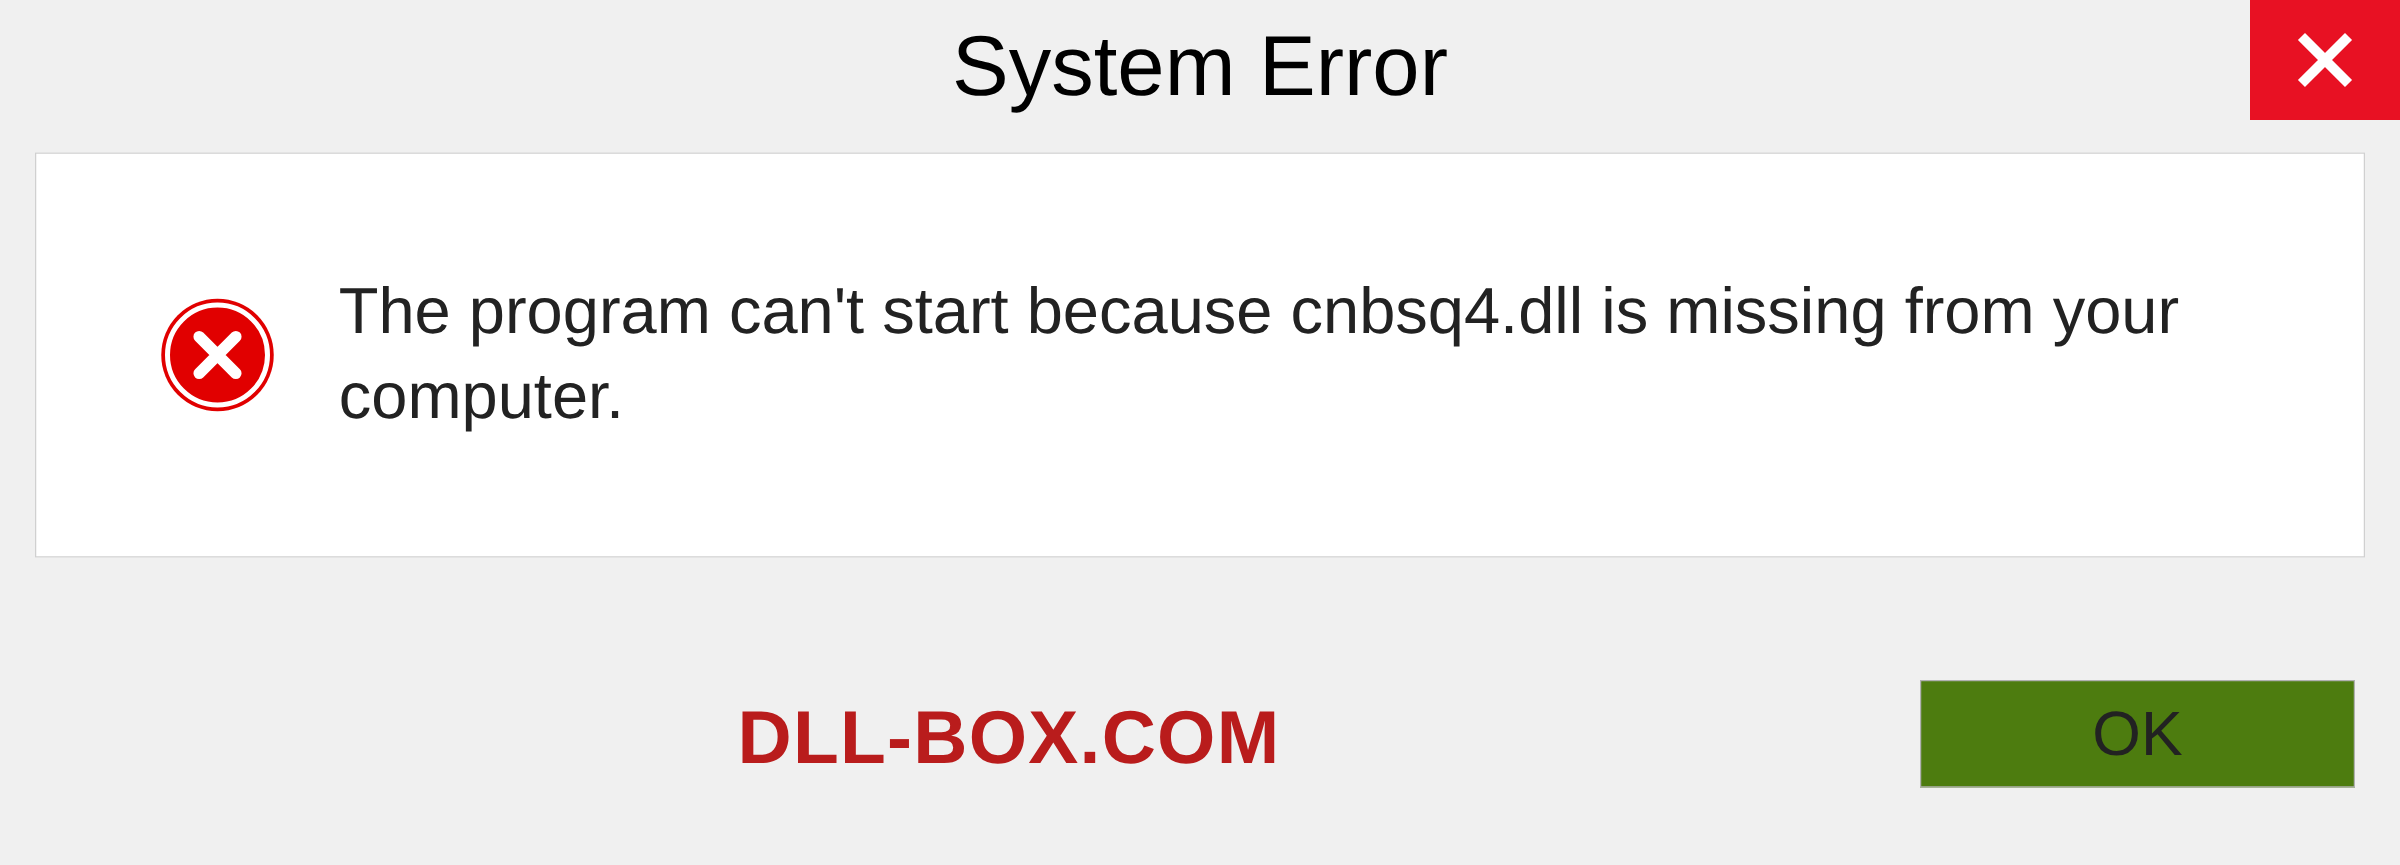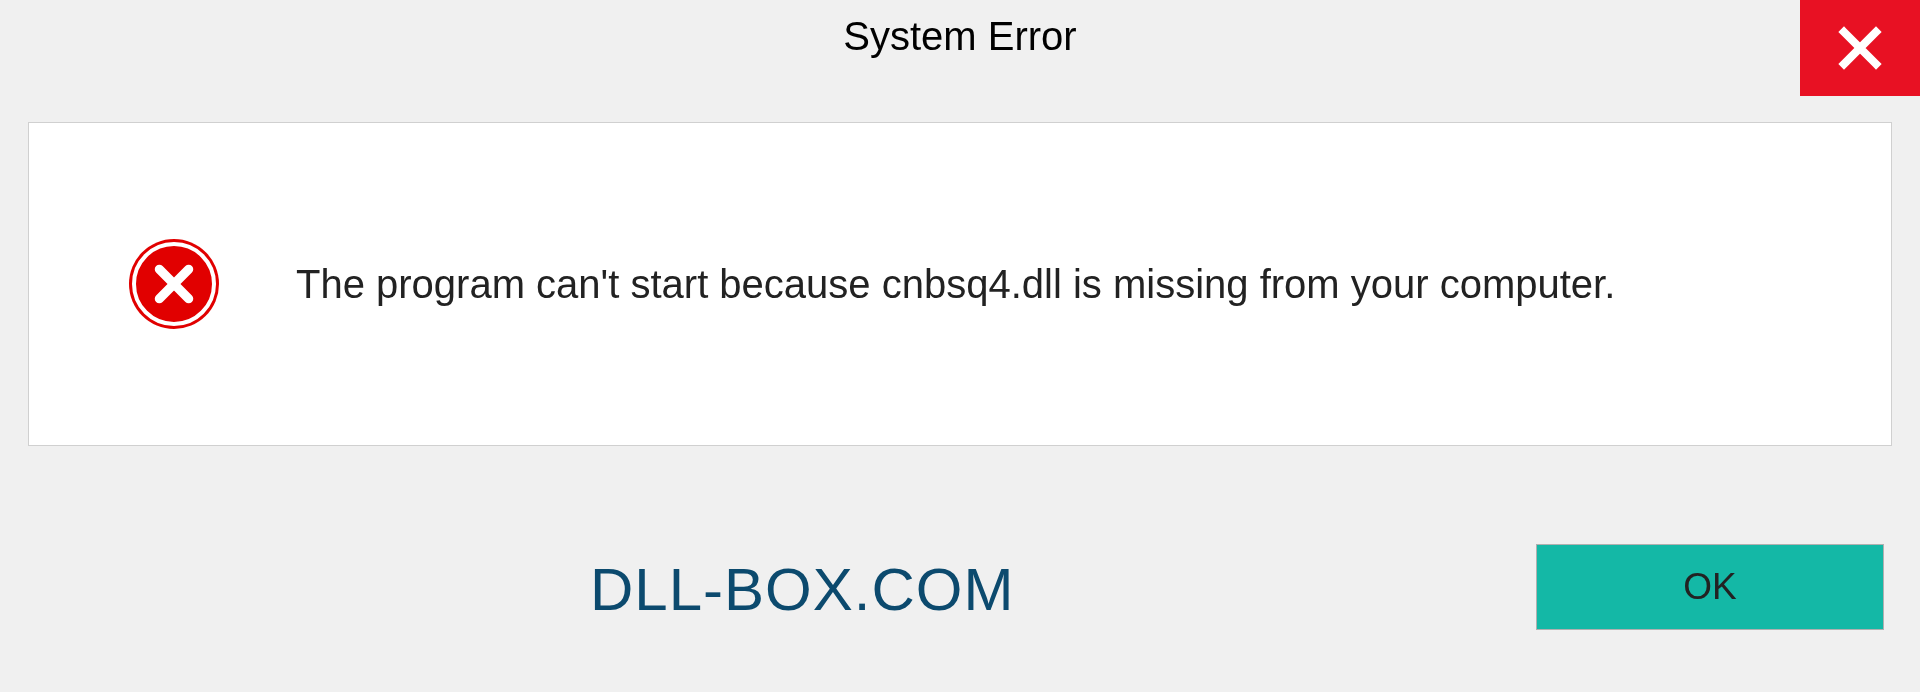--- a/index.html
+++ b/index.html
@@ -24,21 +24,21 @@
     .titlebar {
       height: 100px;
       display: flex;
       align-items: flex-start;
       justify-content: center;
       position: relative;
       padding-top: 14px;
     }
     .title-text {
       color: #000000;
-      font-size: 40px;
+      font-size: 68px;
       font-weight: 400;
       text-align: center;
     }
     .close-btn {
       position: absolute;
       top: 0;
       right: 0;
       width: 120px;
       height: 96px;
       background: #e81123;
@@ -87,47 +87,46 @@
       border: 4px solid #fff;
       pointer-events: none;
     }
     .error-icon-circle svg {
       width: 44px;
       height: 44px;
       position: relative;
       z-index: 1;
     }
     .message-text {
-      font-size: 40px;
+      font-size: 52px;
       color: #222;
       line-height: 1.3;
-      margin-left: 25px;
     }
     .watermark {
       position: absolute;
       left: 590px;
       bottom: 68px;
-      color: #0c4a6e;
+      color: #b91c1c;
       font-size: 60px;
-      font-weight: 400;
+      font-weight: 700;
       letter-spacing: 1px;
       font-family: Arial, "Arial Black", sans-serif;
     }
     .ok-button {
       position: absolute;
       right: 36px;
       bottom: 62px;
       width: 348px;
       height: 86px;
-      background: #14b8a6;
+      background: #4d7c0f;
       border: 1px solid #b0b0b0;
       display: flex;
       align-items: center;
       justify-content: center;
-      font-size: 37px;
+      font-size: 50px;
       color: #222;
       cursor: pointer;
     }
   </style>
 </head>
 <body>
 
 <div class="dialog">
 
   <div class="titlebar">

